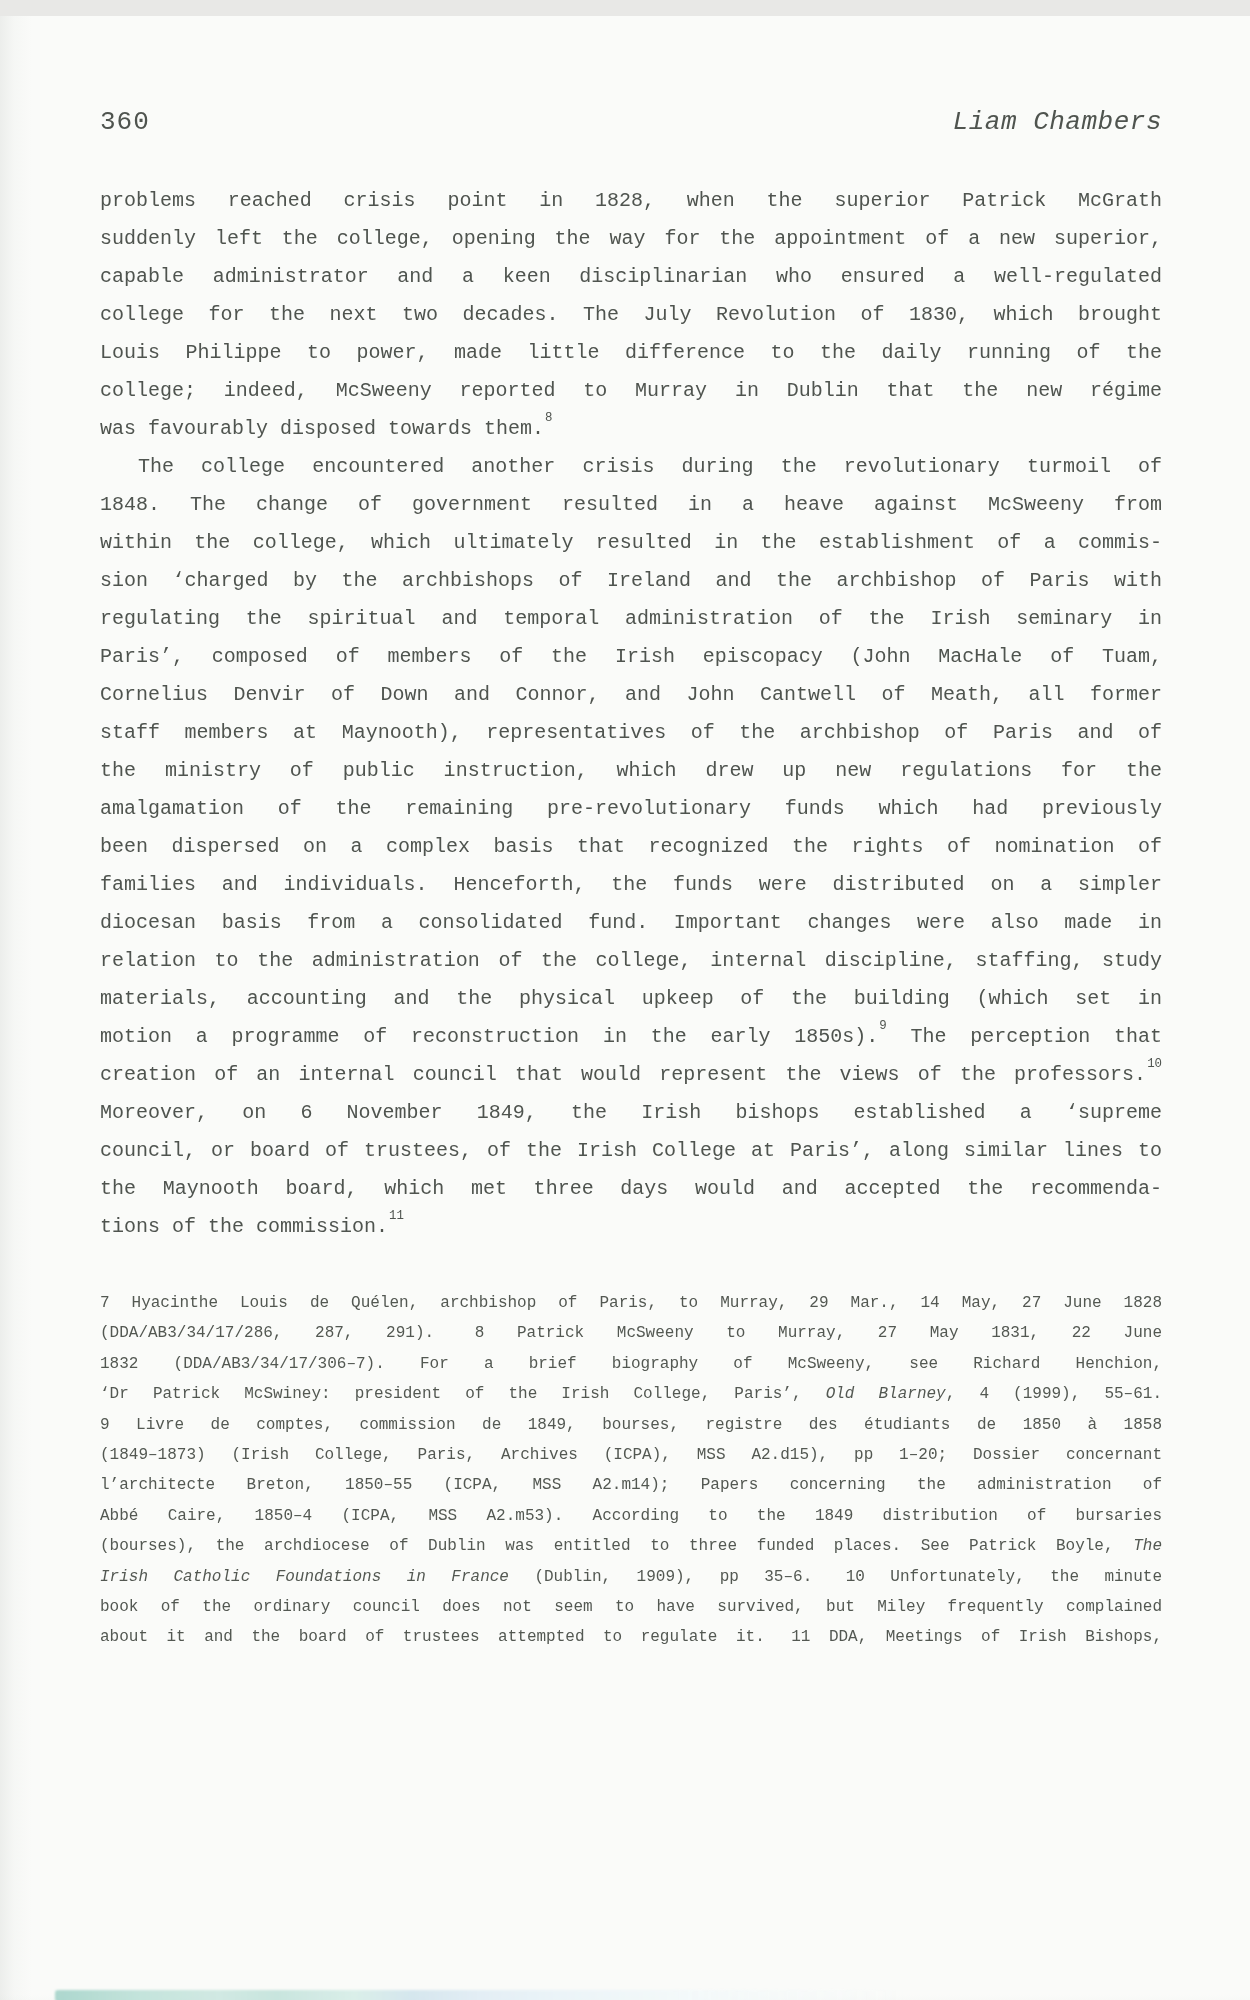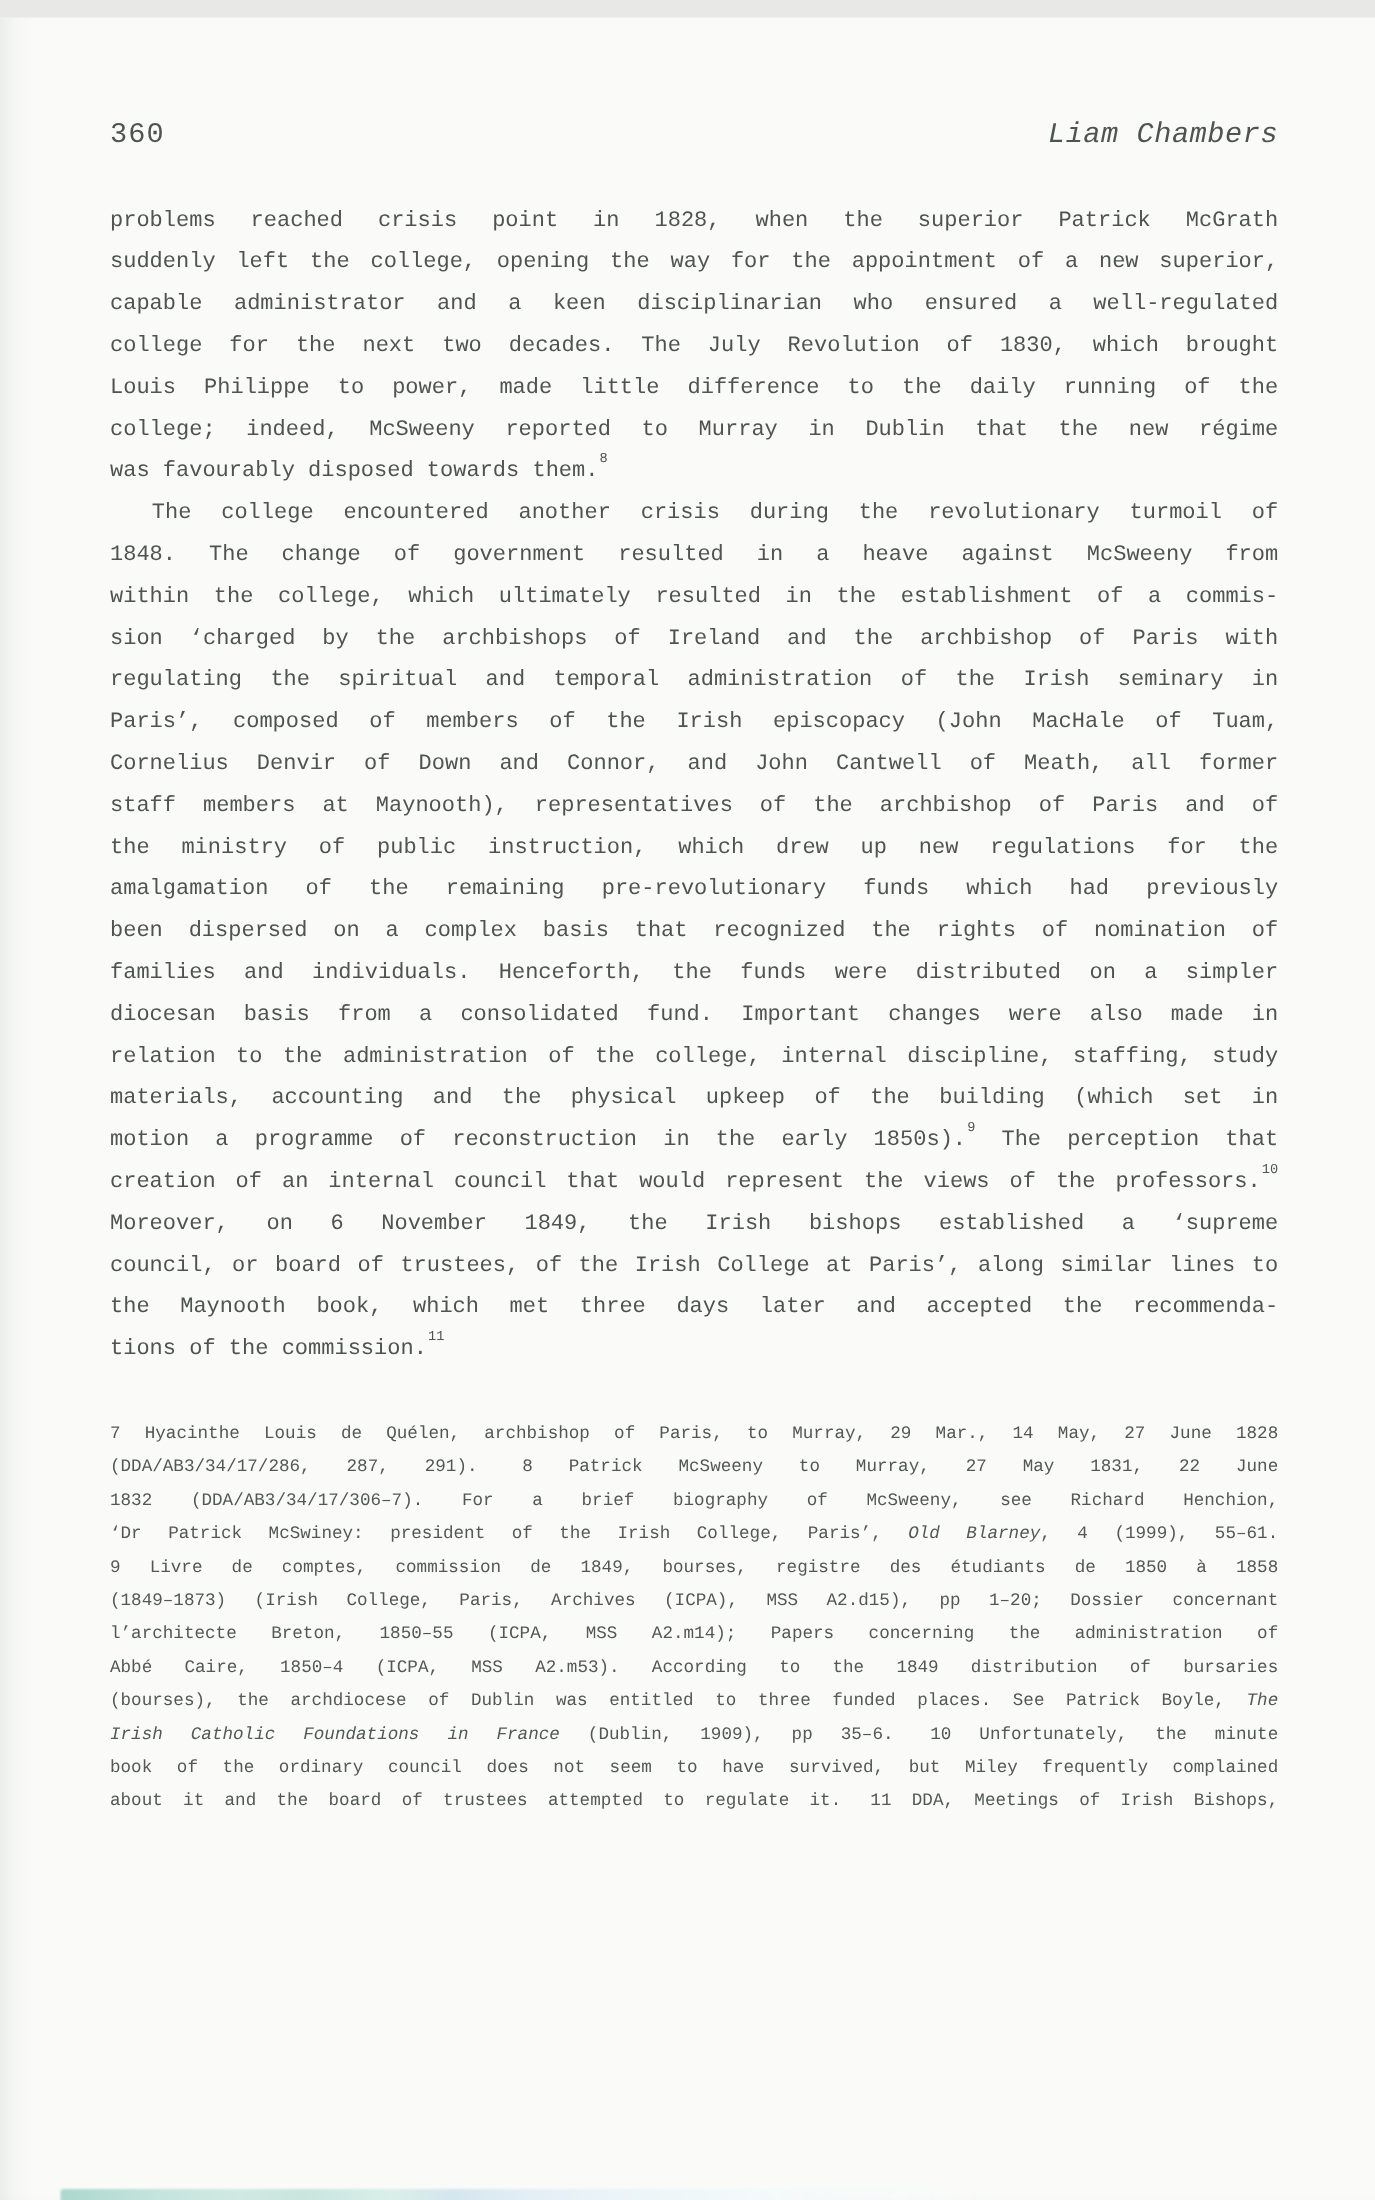--- a/index.html
+++ b/index.html
@@ -125,21 +125,21 @@
           <div class="line">amalgamation of the remaining pre-revolutionary funds which had previously</div>
           <div class="line">been dispersed on a complex basis that recognized the rights of nomination of</div>
           <div class="line">families and individuals. Henceforth, the funds were distributed on a simpler</div>
           <div class="line">diocesan basis from a consolidated fund. Important changes were also made in</div>
           <div class="line">relation to the administration of the college, internal discipline, staffing, study</div>
           <div class="line">materials, accounting and the physical upkeep of the building (which set in</div>
           <div class="line">motion a programme of reconstruction in the early 1850s).<sup>9</sup> The perception that</div>
           <div class="line">creation of an internal council that would represent the views of the professors.<sup>10</sup></div>
           <div class="line">Moreover, on 6 November 1849, the Irish bishops established a ‘supreme</div>
           <div class="line">council, or board of trustees, of the Irish College at Paris’, along similar lines to</div>
-          <div class="line">the Maynooth book, which met three days later and accepted the recommenda-</div>
+          <div class="line">the Maynooth board, which met three days would and accepted the recommenda-</div>
           <div class="line last">tions of the commission.<sup>11</sup></div>
         </div>
     </div>
 
     <div class="footnotes">
         <div class="line">7 Hyacinthe Louis de Quélen, archbishop of Paris, to Murray, 29 Mar., 14 May, 27 June 1828</div>
         <div class="line">(DDA/AB3/34/17/286, 287, 291).  8 Patrick McSweeny to Murray, 27 May 1831, 22 June</div>
         <div class="line">1832 (DDA/AB3/34/17/306–7). For a brief biography of McSweeny, see Richard Henchion,</div>
         <div class="line">‘Dr Patrick McSwiney: president of the Irish College, Paris’, <em>Old Blarney</em>, 4 (1999), 55–61.</div>
         <div class="line">9 Livre de comptes, commission de 1849, bourses, registre des étudiants de 1850 à 1858</div>

